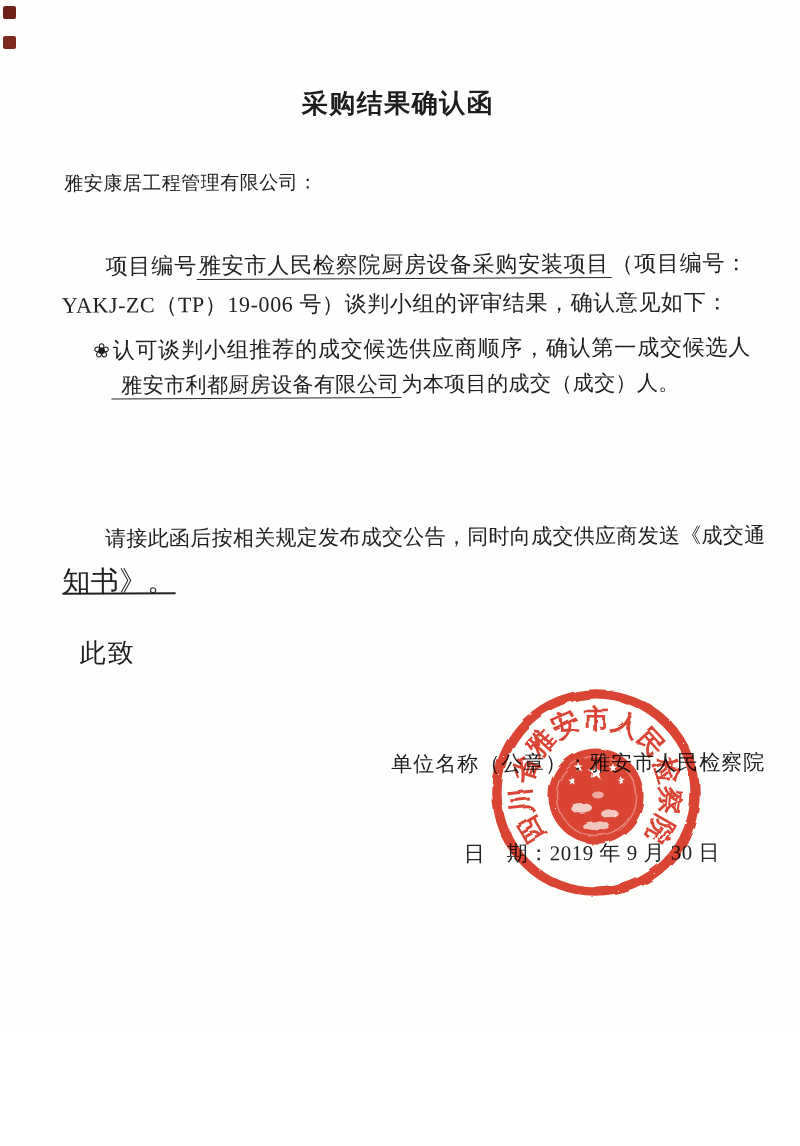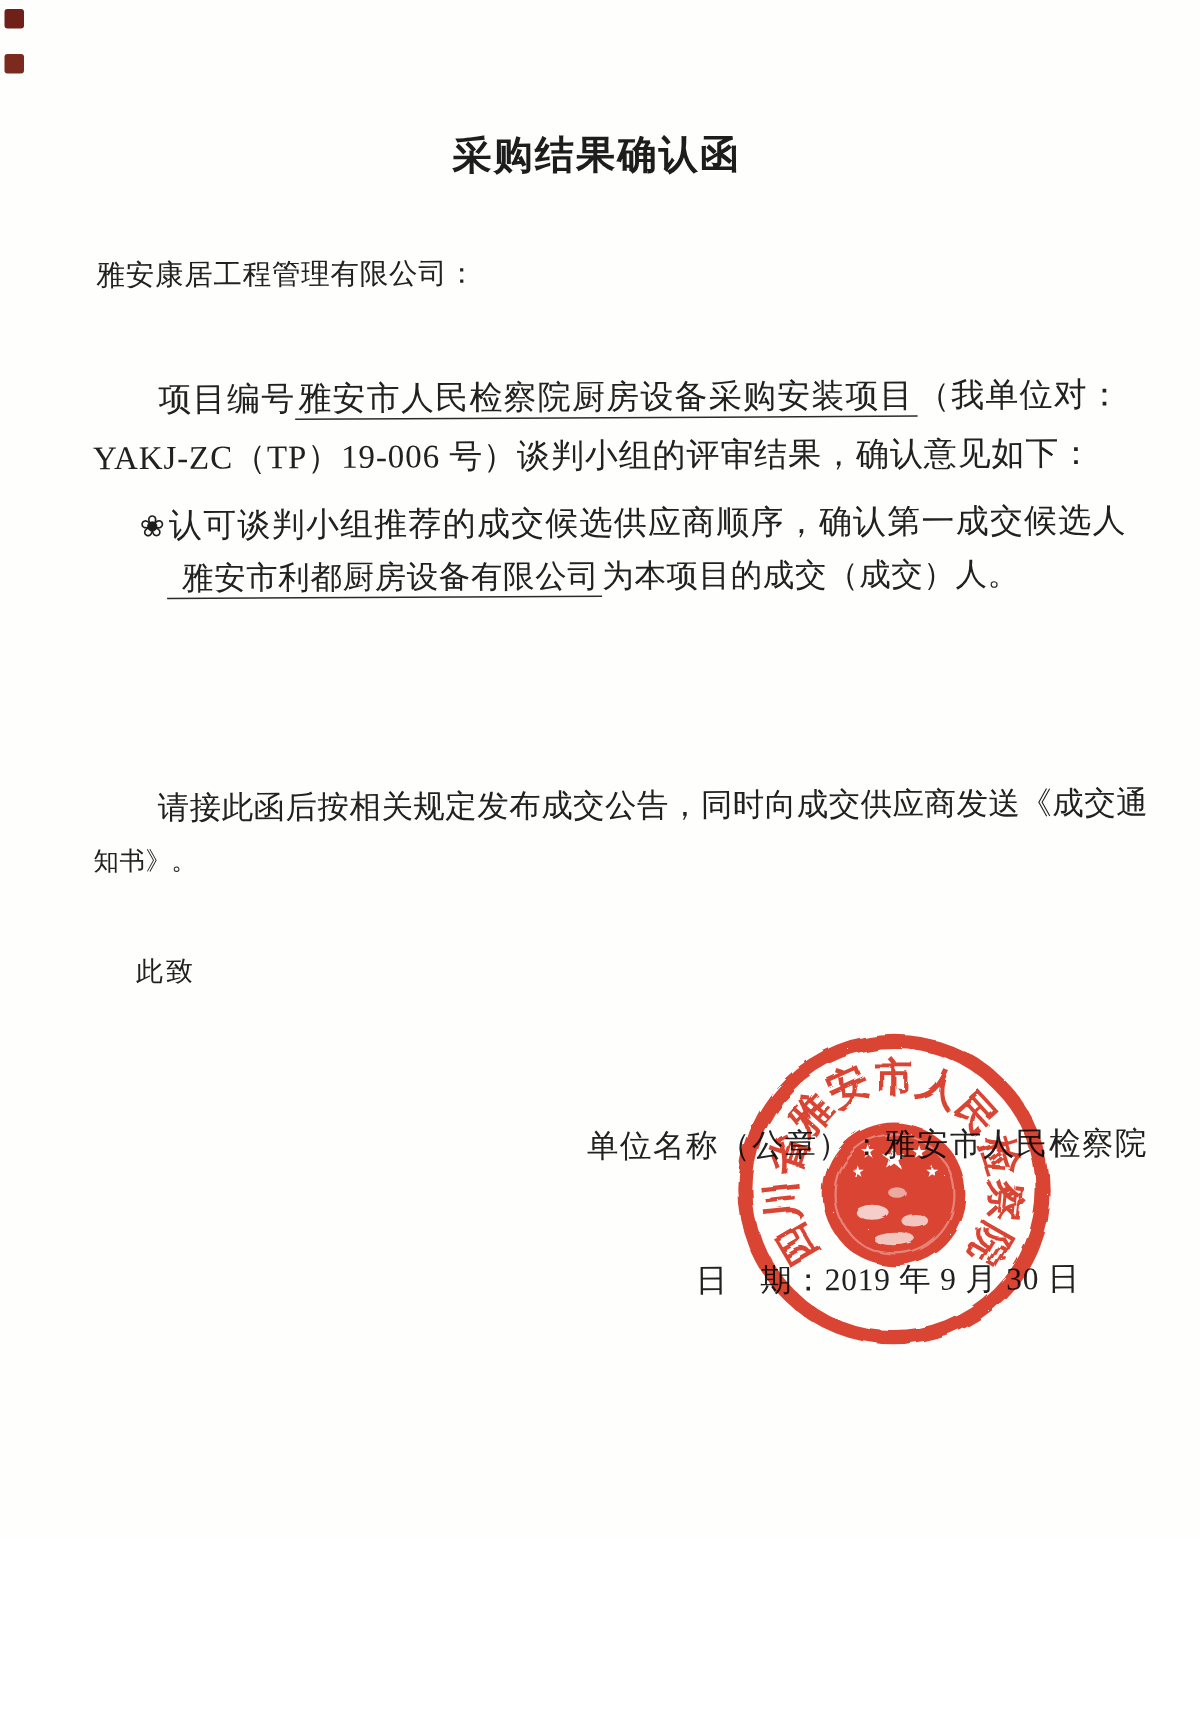--- a/index.html
+++ b/index.html
@@ -22,23 +22,23 @@
   .addressee{left:66px;top:169px;font-size:19px;letter-spacing:0.5px;}
 
   .p1l1{left:63px;top:250px;font-size:22px;letter-spacing:0.8px;}
   .p1l1 .indent{display:inline-block;width:44px;}
   .p1l2{left:63px;top:289px;font-size:22px;letter-spacing:0.6px;}
   .p1l3{left:94px;top:334px;font-size:22px;letter-spacing:0.8px;}
   .p1l4{left:112px;top:370px;font-size:21px;letter-spacing:0.4px;}
 
   .p2l1{left:63px;top:523px;font-size:21px;letter-spacing:0.3px;}
   .p2l1 .indent{display:inline-block;width:42px;}
-  .p2l2{left:62px;top:561px;font-size:17px;letter-spacing:0.3px;}
+  .p2l2{left:62px;top:561px;font-size:28px;letter-spacing:0.3px;text-decoration:underline;}
 
-  .closing{left:90px;top:634px;font-size:18px;letter-spacing:2px;}
+  .closing{left:79px;top:634px;font-size:26px;letter-spacing:2px;}
 
   .unit-line{left:390px;top:750px;font-size:21px;letter-spacing:1px;}
   .date-line{left:462px;top:840px;font-size:21px;letter-spacing:0.5px;}
 
   .u{
     border-bottom:1.6px solid #2b2b2b;
     padding:0 2px 1px 2px;
   }
   .u-lead{padding-left:10px;}
 
@@ -77,21 +77,21 @@
 <div class="page">
   <div class="mark mark-1"></div>
   <div class="mark mark-2"></div>
 
   <div class="content">
 
     <div class="line title">采购结果确认函</div>
 
     <div class="line addressee">雅安康居工程管理有限公司：</div>
 
-    <div class="line p1l1"><span class="indent"></span><span>项目编号</span><span class="u">雅安市人民检察院厨房设备采购安装项目</span><span>（我单位对：</span></div>
+    <div class="line p1l1"><span class="indent"></span><span>项目编号</span><span class="u">雅安市人民检察院厨房设备采购安装项目</span><span>（项目编号：</span></div>
 
     <div class="line p1l2">YAKJ-ZC（TP）19-006 号）谈判小组的评审结果，确认意见如下：</div>
 
     <div class="line p1l3"><span class="flower">❀</span><span>认可谈判小组推荐的成交候选供应商顺序，确认第一成交候选人</span></div>
 
     <div class="line p1l4"><span class="u u-lead">雅安市利都厨房设备有限公司</span><span>为本项目的成交（成交）人。</span></div>
 
     <div class="line p2l1"><span class="indent"></span><span>请接此函后按相关规定发布成交公告，同时向成交供应商发送《成交通</span></div>
 
     <div class="line p2l2">知书》。</div>

